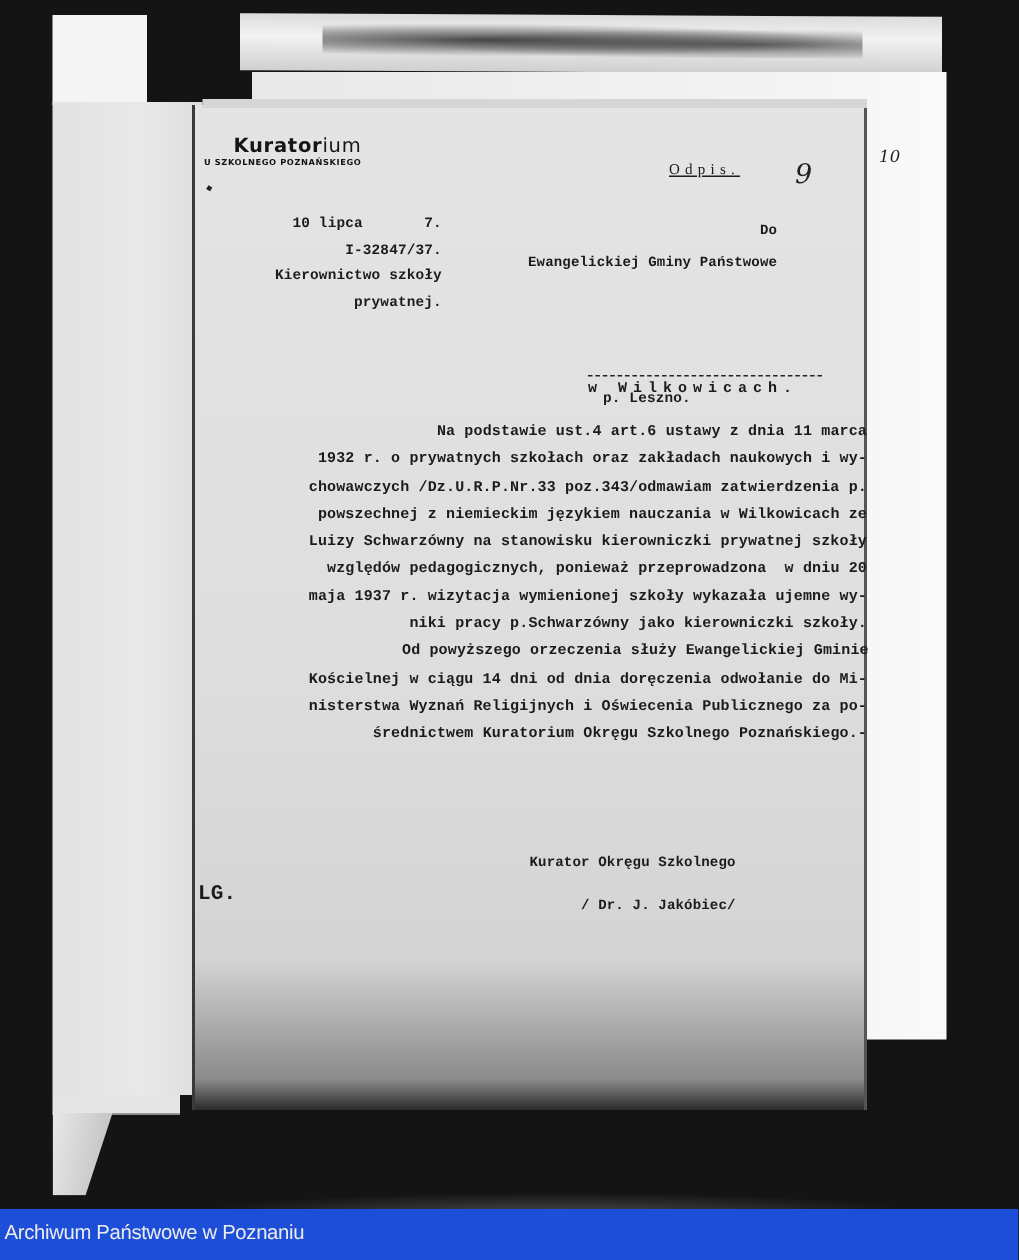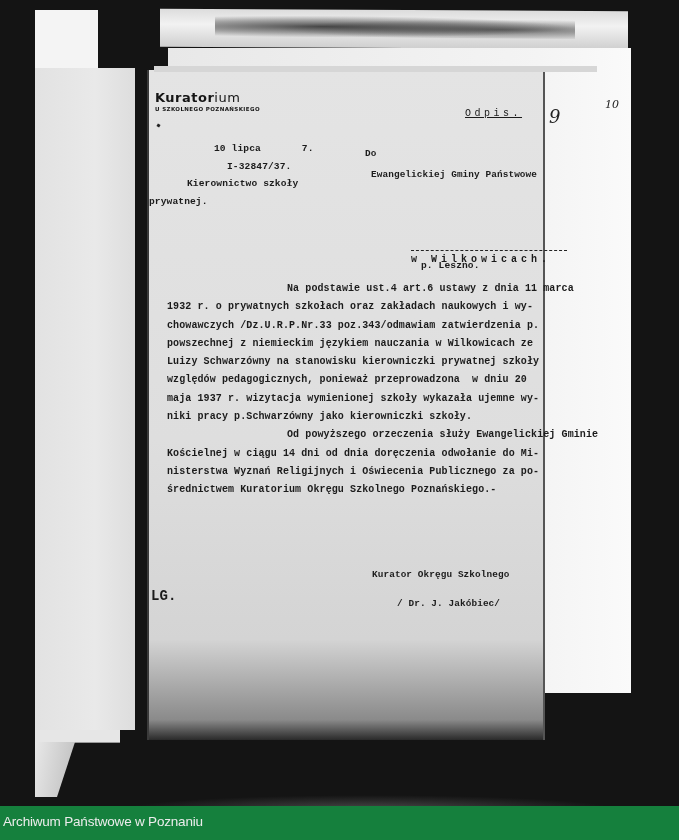--- a/index.html
+++ b/index.html
@@ -70,30 +70,31 @@
     }
     .bottom-shadow {
       position: absolute;
       left: 120px; top: 795px;
       width: 500px; height: 30px;
       background: radial-gradient(ellipse at 50% 50%, rgba(120,120,120,0.55) 0%, rgba(20,20,20,0) 70%);
     }
     
     .page {
       position: absolute;
-      left: 147px; top: 70px;
-      width: 398px; height: 670px;
+      left: 128px; top: 70px;
+      width: 450px; height: 670px;
       background: linear-gradient(180deg, #e4e4e4 0%, #dedede 55%, #d4d4d4 85%, #8a8a8a 97%, #2a2a2a 100%);
       border-left: 2px solid #3a3a3a;
       border-right: 2px solid #555;
       box-sizing: border-box;
       color: #1b1b1b;
       font-weight: bold;
       font-size: 9.6px;
       letter-spacing: 0.1px;
+      text-align: right;
     }
     .page::before {
       content: "";
       position: absolute;
       left: 5px; top: -4px;
       width: 443px; height: 6px;
       background: #d6d6d6;
     }
     .letterhead {
       position: absolute;
@@ -118,20 +119,21 @@
       margin-top: 3px;
       color: #151515;
     }
     .abs { position: absolute; white-space: nowrap; }
     .odpis {
       left: 316px; top: 38px;
       font-size: 10px;
       letter-spacing: 3.5px;
       text-decoration: underline;
       font-weight: normal;
+      font-family: Liberation Serif, serif;
     }
     .hand-num {
       left: 400px; top: 36px;
       font-family: "DejaVu Serif", serif;
       font-style: italic;
       font-weight: normal;
       font-size: 18px;
       color: #222;
     }
     .hand-sup {
@@ -172,21 +174,21 @@
     .pen-mark {
       left: 8px; top: 54px;
       width: 3px; height: 3px;
       background: #222;
       transform: rotate(30deg);
     }
     .footer {
       position: absolute;
       left: 0; top: 806px;
       width: 679px; height: 34px;
-      background: #15803d;
+      background: #1d4ed8;
     }
     .footer .credit {
       position: absolute;
       left: 3px; top: 8px;
       font-family: "Liberation Sans", sans-serif;
       font-size: 13.5px;
       color: #ececec;
       letter-spacing: -0.2px;
     }
   </style>

